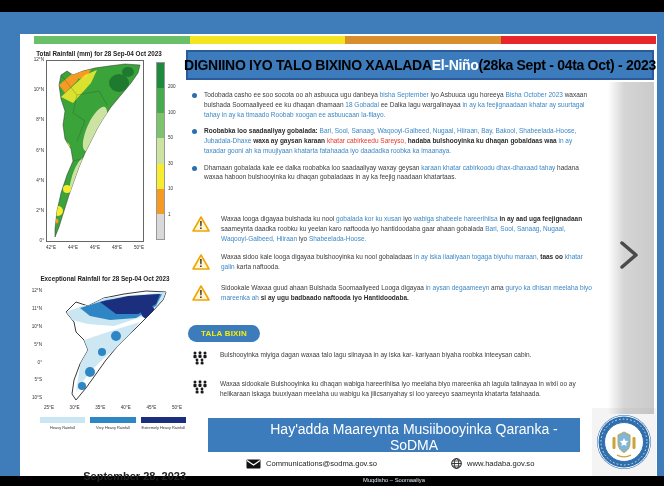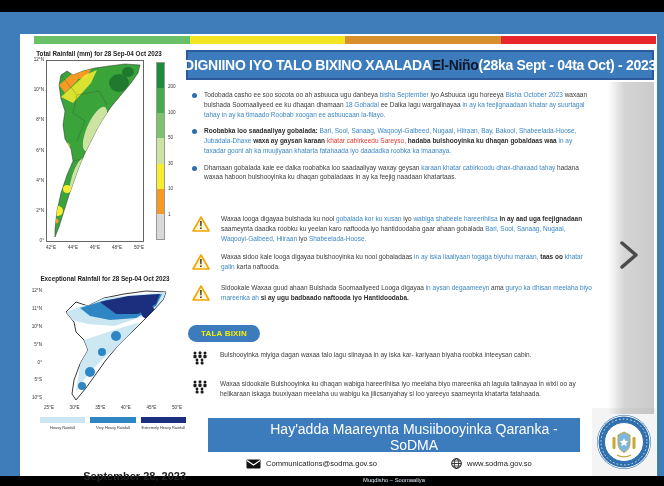--- a/index.html
+++ b/index.html
@@ -36,21 +36,21 @@
   .legend2{position:absolute;left:16px;top:371px;width:146px;display:flex;gap:5px;}
   .leg-item{flex:1;text-align:center;}
   .leg-sw{height:6px;width:100%;}
   .leg-lb{font-size:3.9px;color:#333;margin-top:1.5px;white-space:nowrap;}
   .sw-heavy{background:#c9e6f2;} .sw-vheavy{background:#2f86c4;} .sw-eheavy{background:#1b2f7e;}
   .date-cap{position:absolute;left:0;top:424px;width:162px;text-align:right;font-size:11px;font-weight:bold;color:#222;}
 
   
   .banner{position:absolute;left:166px;top:16px;width:468px;height:30px;background:#3c7cbd;border:2px solid #2a5a9c;display:flex;align-items:center;justify-content:center;white-space:nowrap;}
   .banner span{font-size:14px;font-weight:bold;letter-spacing:-0.3px;}
-  .ttl-y{color:#ffffff;} .ttl-r{color:#0f172a;}
+  .ttl-y{color:#000000;} .ttl-r{color:#ffffff;}
 
   .bullets{position:absolute;left:172px;top:56px;width:396px;}
   .b-row{display:flex;margin-bottom:7px;}
   .b-dot{width:5px;height:5px;border-radius:50%;background:#2d6fad;margin:3px 7px 0 0;flex:none;}
   .rich{font-size:6.5px;line-height:1.5;color:#3b3b3b;}
   .seg-k{color:#3b3b3b;} .seg-kb{color:#2e2e2e;font-weight:bold;}
   .seg-b{color:#3c87c5;} .seg-r{color:#e5362d;}
 
   .badge{position:absolute;background:#3c7cbd;color:#f8ef00;font-weight:bold;font-size:8px;padding:4px 13px;border-radius:12px;letter-spacing:0.2px;}
   .badge1{left:168px;top:155px;}
@@ -329,21 +329,21 @@
         <div class="c-item c-web">
           <span class="c-ic">
             <svg width="11" height="11" viewBox="0 0 11 11">
                 <circle cx="5.5" cy="5.5" r="4.8" fill="none" stroke="#111" stroke-width="1"></circle>
                 <ellipse cx="5.5" cy="5.5" rx="2.2" ry="4.8" fill="none" stroke="#111" stroke-width="0.8"></ellipse>
                 <line x1="0.7" y1="5.5" x2="10.3" y2="5.5" stroke="#111" stroke-width="0.8"></line>
                 <line x1="1.4" y1="3" x2="9.6" y2="3" stroke="#111" stroke-width="0.7"></line>
                 <line x1="1.4" y1="8" x2="9.6" y2="8" stroke="#111" stroke-width="0.7"></line>
               </svg>
           </span>
-          <span>www.sodma.gov.so</span>
+          <span>www.hadaba.gov.so</span>
         </div>
       </div>
 
       <div class="logo-box">
         <svg width="58" height="58" viewBox="0 0 58 58">
           <circle cx="29" cy="29" r="27" fill="#2f6fae"></circle>
           <circle cx="29" cy="29" r="26" fill="none" stroke="#ffffff" stroke-width="1"></circle>
           <circle cx="29" cy="29" r="19.5" fill="#ffffff" stroke="#2f6fae" stroke-width="1"></circle>
           <circle cx="29" cy="29" r="23" fill="none" stroke="#ffffff" stroke-width="0.8" stroke-dasharray="1.6 2.2"></circle>
           <path d="M29,19 L35,22 L35,30 C35,35 32,38 29,39.5 C26,38 23,35 23,30 L23,22 Z" fill="#7db6e0" stroke="#caa53d" stroke-width="1"></path>

